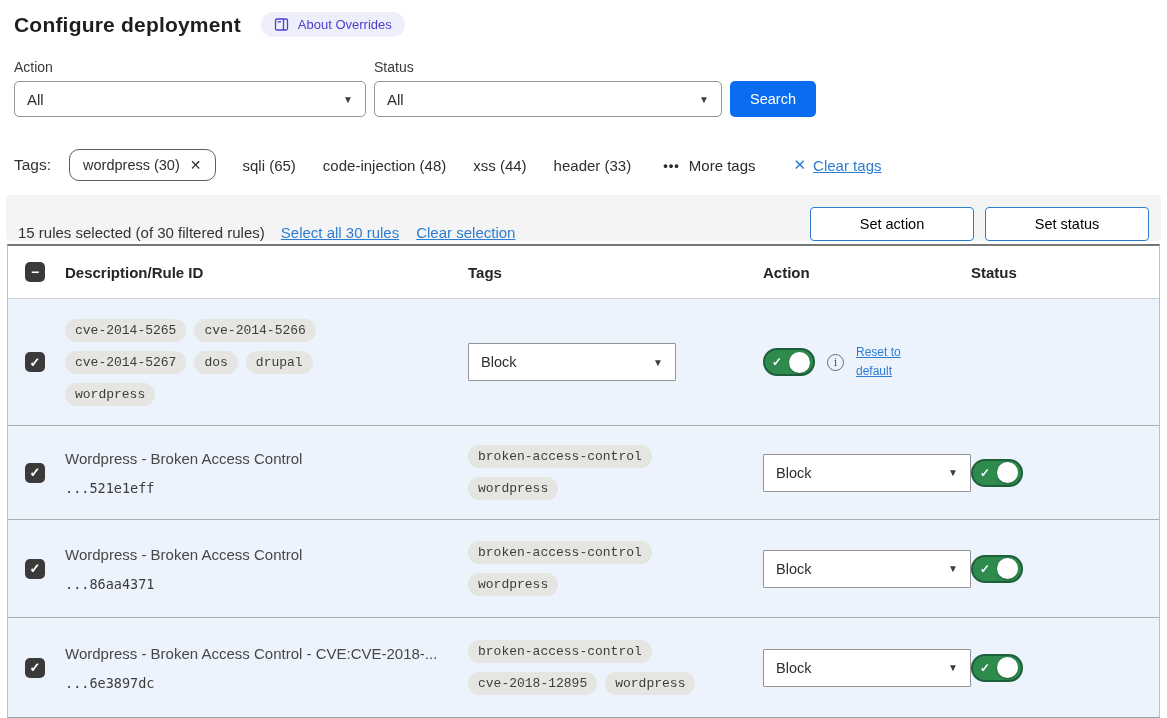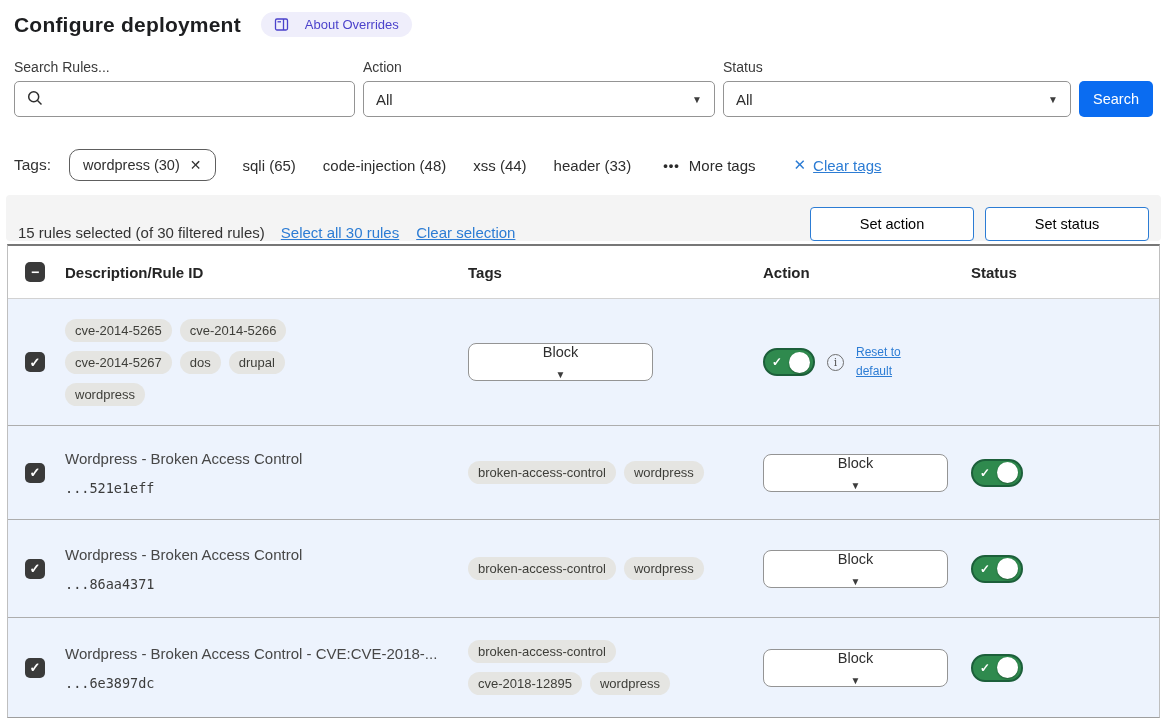--- a/index.html
+++ b/index.html
@@ -4,21 +4,21 @@
 <style>
   * { box-sizing: border-box; margin: 0; padding: 0; }
   html,body { width:1167px; height:718px; background:#fff; overflow:hidden;
     font-family:"Liberation Sans", sans-serif; color:#363636; }
   .page { padding:8px 0 0 0; }
   .top { padding:0 14px; }
 
   
   .title-row { display:flex; align-items:center; gap:20px; margin-top:4px; }
   h1 { font-size:21px; font-weight:700; color:#1d1e20; letter-spacing:.2px; }
-  .about-badge { display:inline-flex; align-items:flex-end; gap:16px; background:#efeefb;
+  .about-badge { display:inline-flex; align-items:flex-end; gap:9px; background:#efeefb;
     color:#4b42cb; border-radius:14px; padding:5px 13px; font-size:13px; cursor:pointer; }
   .about-badge svg { display:block; }
 
   
   .filters { display:flex; gap:8px; margin-top:22px; align-items:flex-end; }
   .field label { display:block; font-size:14px; color:#3a3a3a; margin-bottom:6px; }
   .control { height:36px; border:1px solid #949494; border-radius:5px; background:#fff;
     display:flex; align-items:center; padding:0 12px; font-size:15px; color:#2e2e2e; }
   .search-box { width:341px; gap:9px; }
   .select { justify-content:space-between; cursor:pointer; }
@@ -69,26 +69,26 @@
     display:flex; align-items:center; justify-content:center; font-size:13px;
     font-weight:700; cursor:pointer; margin-left:9px; }
   .thead .cb { font-size:14px; }
 
   .desc-cell { padding-left:9px; }
   .desc { font-size:15px; color:#474747; white-space:nowrap; }
   .rule-id { font-family:"DejaVu Sans Mono", monospace; font-size:13.5px; color:#3c3c3c;
     margin-top:13px; }
   .hdr-pad { padding-left:9px; }
 
-  .tags-cell { padding-left:9px; display:flex; flex-wrap:wrap; gap:9px 8px; width:272px; }
+  .tags-cell { padding-left:9px; display:flex; flex-wrap:wrap; gap:9px 8px; width:272px;font-family:Liberation Mono, monospace; }
   .pill { background:#e5e5e2; color:#3e3e39; border-radius:12px; padding:4px 10px;
     font-size:13px; white-space:nowrap; }
 
   .action-cell { padding-left:9px; }
-  .row-select { width:185px; height:38px; border-radius:8px; font-size:14.5px;flex-direction:column; }
+  .row-select { width:208px; height:38px; border-radius:1px; font-size:14.5px; }
 
   .status-cell { padding-left:9px; display:flex; align-items:center; gap:12px; }
   .toggle { width:52px; height:28px; border-radius:999px; background:#2f8a4e;
     border:2px solid #1c5f3a; display:flex; align-items:center;
     justify-content:space-between; padding:0 3px; cursor:pointer; flex:none; }
   .toggle .tick { color:#fff; font-size:12px; font-weight:700; padding-left:4px; }
   .toggle .knob { width:21px; height:21px; background:#fff; border-radius:50%;
     box-shadow:0 1px 2px rgba(0,0,0,.35); }
   .info-ic { width:17px; height:17px; border:1px solid #6e6e6e; border-radius:50%;
     color:#555; font-size:11px; display:flex; align-items:center; justify-content:center;
@@ -110,31 +110,20 @@
             <line x1="9.5" y1="2" x2="9.5" y2="13"></line>
             <line x1="3.5" y1="4.8" x2="7" y2="4.8"></line>
           </svg>
         </span>
         <span>About Overrides</span>
       </span>
     </div>
 
     <div class="filters">
       <div class="field">
-        <label>Search Rules...</label>
-        <div class="control search-box">
-          <span>
-            <svg width="16" height="16" viewBox="0 0 16 16" fill="none" stroke="#2e2e2e" stroke-width="1.5">
-              <circle cx="6.7" cy="6.7" r="5"></circle>
-              <line x1="10.5" y1="10.5" x2="14.5" y2="14.5"></line>
-            </svg>
-          </span>
-        </div>
-      </div>
-      <div class="field">
         <label>Action</label>
         <div class="control select sel-action">
           <span>All</span>
           <span class="caret">▼</span>
         </div>
       </div>
       <div class="field">
         <label>Status</label>
         <div class="control select sel-status">
           <span>All</span>

